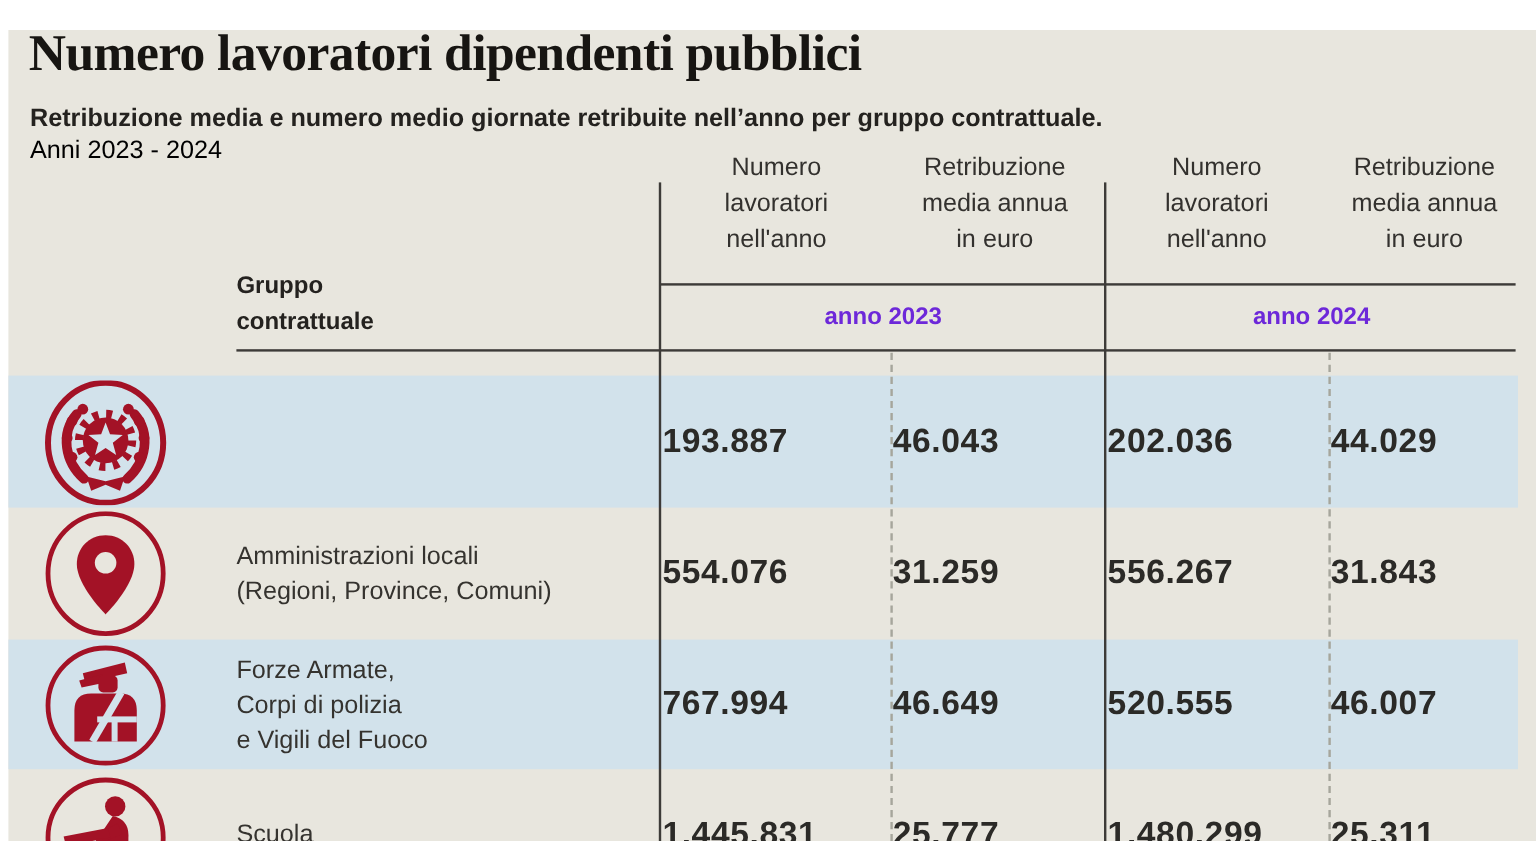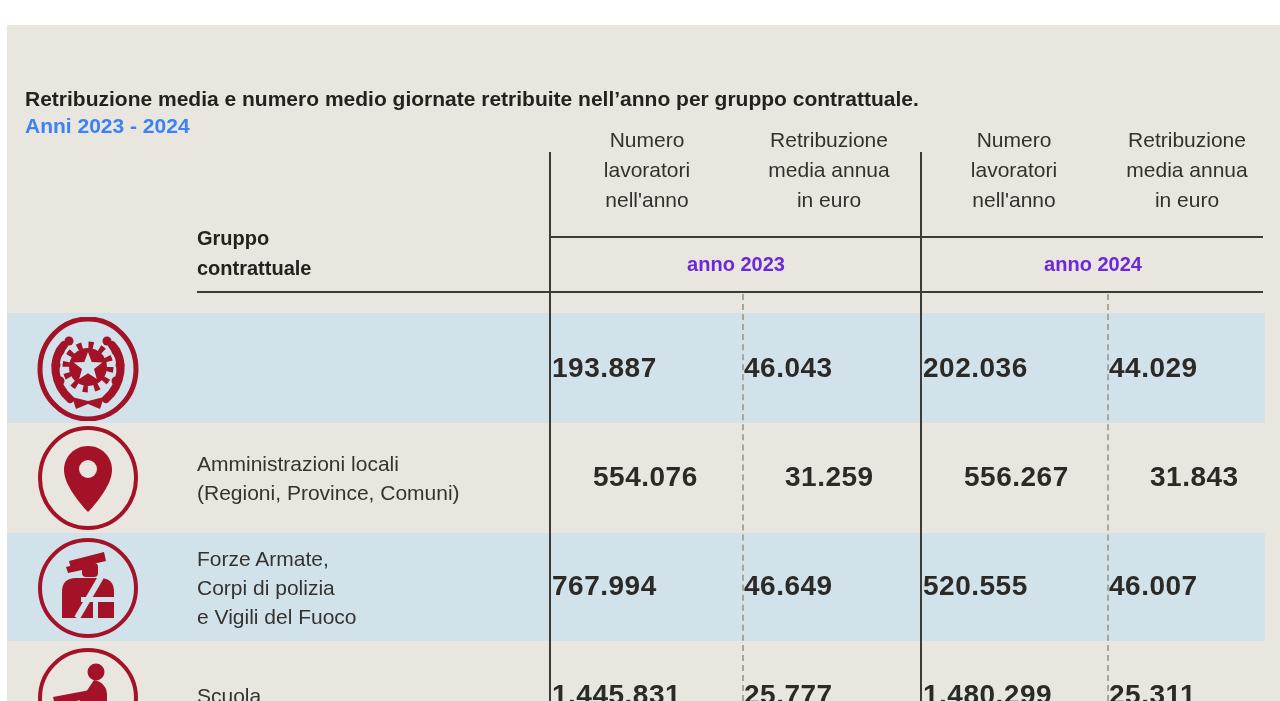--- a/index.html
+++ b/index.html
@@ -4,21 +4,21 @@
 <style>
   html,body{margin:0;padding:0;background:#ffffff;}
   #page{position:relative;width:1280px;height:701px;overflow:hidden;background:#ffffff;
         font-family:"Liberation Sans","DejaVu Sans",sans-serif;color:#2e2d2b;}
   .bg{position:absolute;left:7px;top:25px;right:0;bottom:0;background:#e8e6de;}
   .title{position:absolute;left:24px;top:20px;width:1100px;
          font-family:"Liberation Serif","DejaVu Serif",serif;
          font-weight:bold;font-size:43px;letter-spacing:-0.5px;color:#171512;}
   .subtitle{position:absolute;left:25px;top:84px;width:1230px;
             font-weight:bold;font-size:21px;line-height:30px;color:#24221f;white-space:pre-line;}
-  .subtitle2{position:absolute;left:25px;top:114px;font-weight:bold;font-size:21px;color:#3b82f6;}
+  .subtitle2{position:absolute;left:25px;top:114px;font-weight:normal;font-size:21px;color:#000000;}
   .hdr{position:absolute;top:125px;font-size:21px;line-height:30px;text-align:center;
        color:#33312e;white-space:pre-line;}
   .hdr-w23{left:558px;width:178px;}
   .hdr-p23{left:742px;width:174px;}
   .hdr-w24{left:925px;width:178px;}
   .hdr-p24{left:1104px;width:166px;}
   .group-hdr{position:absolute;left:197px;top:223px;font-weight:bold;font-size:20px;
              line-height:30px;color:#24221f;white-space:pre-line;}
   .yearband{position:absolute;top:253px;font-weight:bold;font-size:20px;text-align:center;color:#6d28d9;}
   .yb23{left:552px;width:368px;}
@@ -35,31 +35,32 @@
   .rb3{top:533px;height:108px;}
   .row-label{position:absolute;left:197px;font-size:21px;line-height:29px;color:#35332f;white-space:pre-line;}
   .rl1{top:324px;} .rl2{top:449px;} .rl3{top:544px;} .rl4{top:681px;}
   .icon{position:absolute;left:36px;width:104px;height:104px;}
   .ic1{top:317px;} .ic2{top:426px;} .ic3{top:536px;} .ic4{top:646px;}
   .num{position:absolute;font-weight:bold;font-size:28px;color:#2b2a27;letter-spacing:0.5px;}
   .colA{left:552px;width:190px;}
   .colB{left:744px;width:176px;}
   .colC{left:923px;width:184px;}
   .colD{left:1109px;width:156px;}
-  .r1{top:352px;} .r2{top:461px;padding-left:41px;} .r3{top:570px;} .r4{top:679px;}
+  .r1{top:352px;} .r2{top:461px;} .r3{top:570px;} .r4{top:679px;}
 </style>
 </head>
 <body>
 
 <div id="page">
   <div class="bg"></div>
 
   <div class="rowband rb1"></div>
   <div class="rowband rb3"></div>
 
+  <div class="title">Numero lavoratori dipendenti pubblici</div>
   <div class="subtitle">Retribuzione media e numero medio giornate retribuite nell’anno per gruppo contrattuale.</div>
   <div class="subtitle2">Anni 2023 - 2024</div>
 
   <div class="group-hdr">Gruppo
 contrattuale</div>
   <div class="hdr hdr-w23">Numero
 lavoratori
 nell'anno</div>
   <div class="hdr hdr-p23">Retribuzione
 media annua

